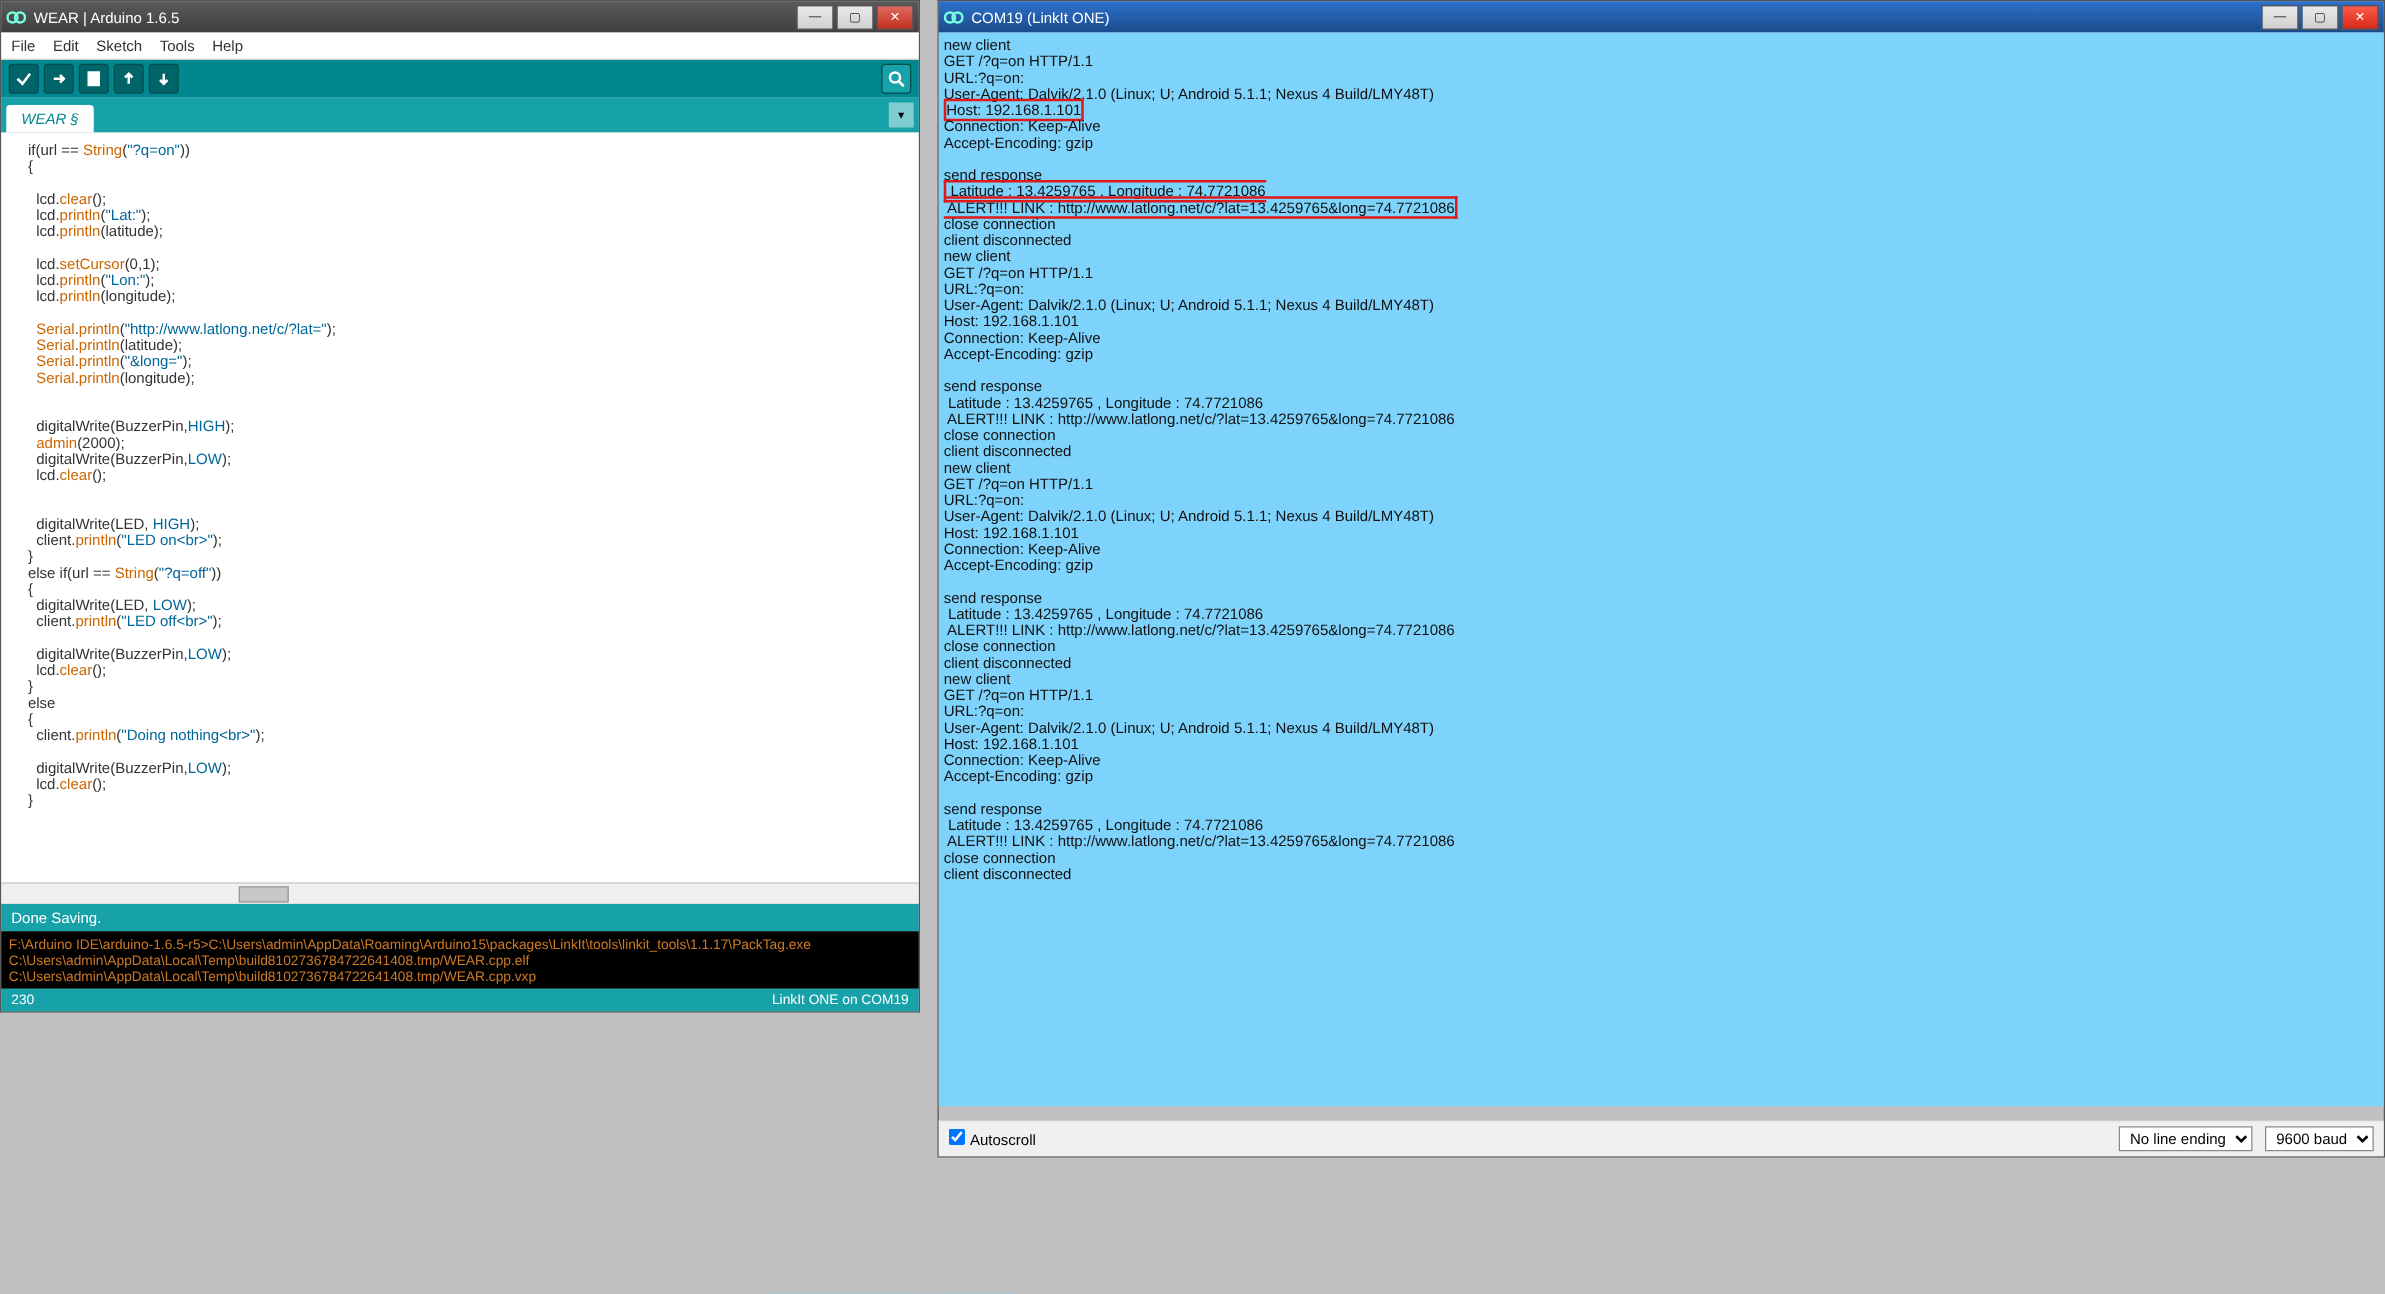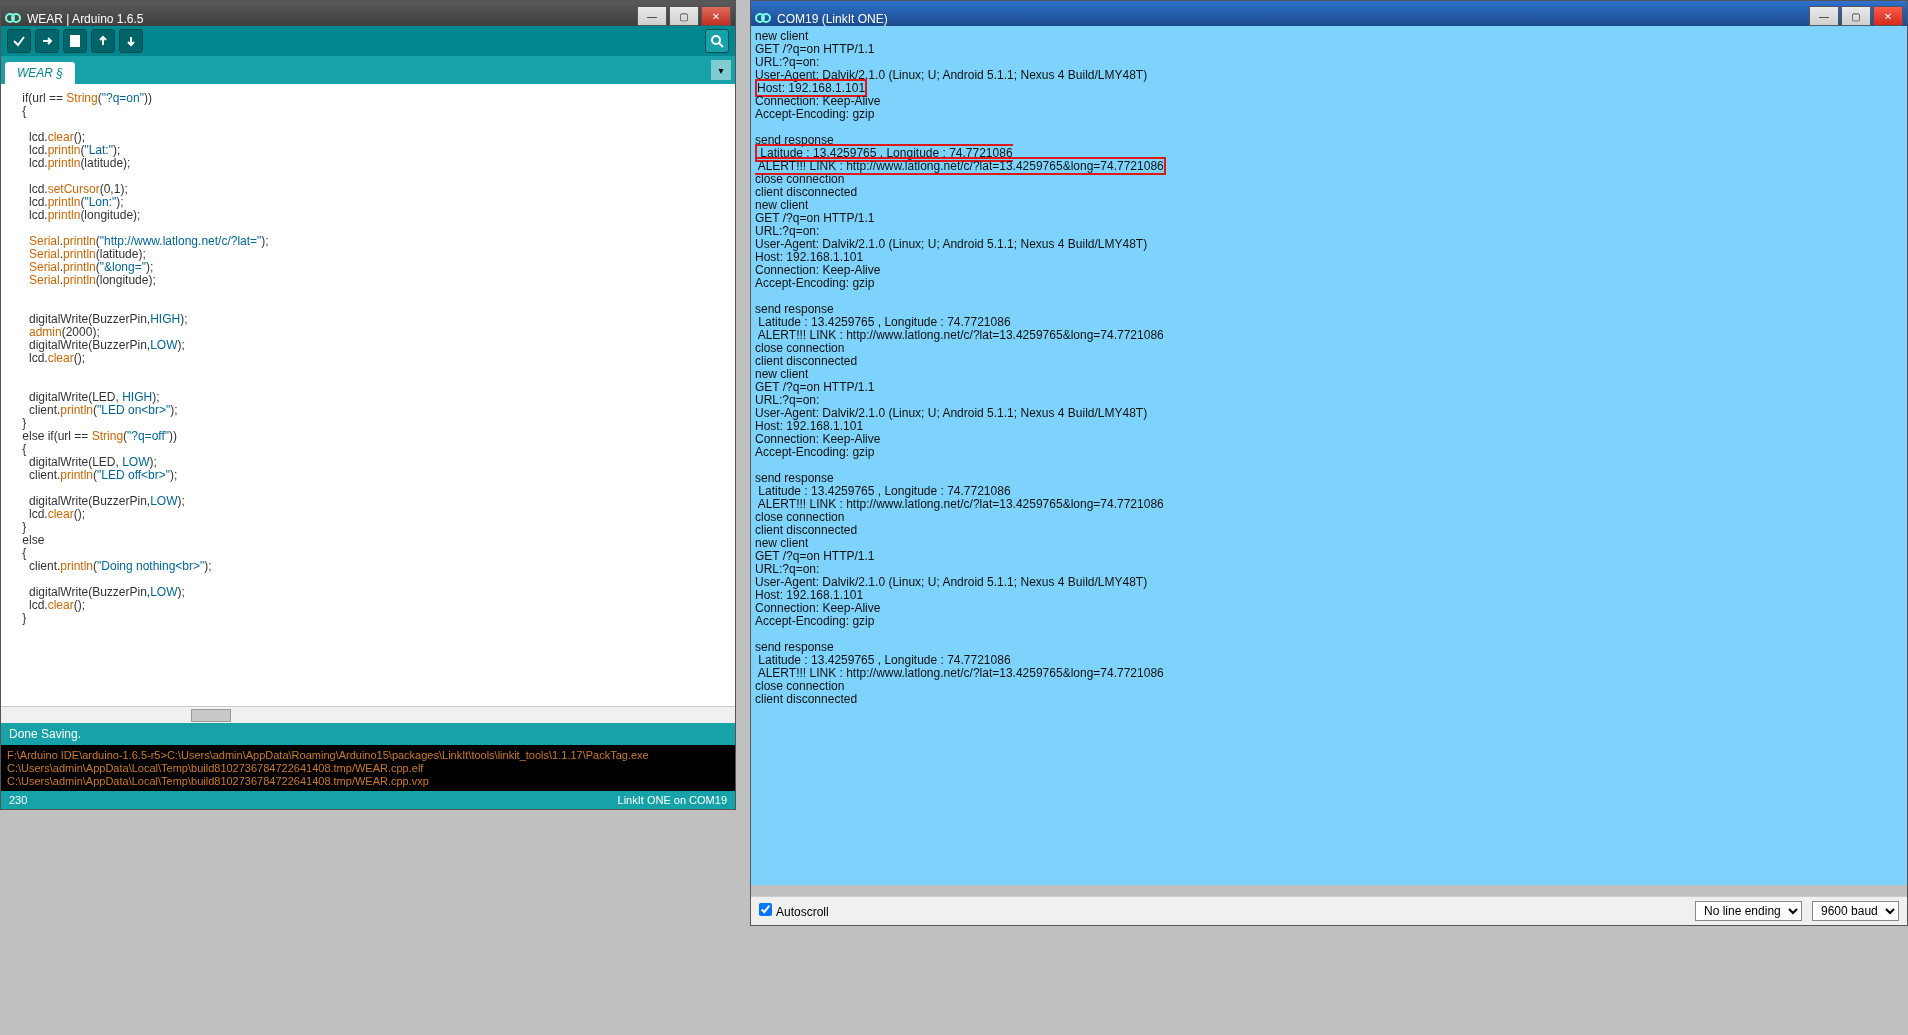--- a/index.html
+++ b/index.html
@@ -1,18 +1,18 @@
 <!DOCTYPE html>
 <html><head>
 <meta charset="utf-8">
 <style>
 * { margin: 0; padding: 0; box-sizing: border-box; font-family: "Segoe UI", Tahoma, sans-serif; }
 body { background: #c0c0c0; width: 1908px; height: 1035px; overflow: hidden; display: flex; }
 .window { display: flex; flex-direction: column; border: 1px solid #555; }
-.titlebar { display: flex; align-items: flex-end; height: 25px; background: linear-gradient(to bottom, #5a5a5a, #3f3f3f); color: #fff; font-size: 12px; padding: 0 4px; }
+.titlebar { display: flex; align-items: center; height: 25px; background: linear-gradient(to bottom, #5a5a5a, #3f3f3f); color: #fff; font-size: 12px; padding: 0 4px; }
 .titlebar.blue { background: linear-gradient(to bottom, #2e72cc, #1a4a8c); }
 .titlebar .icon { width: 16px; height: 16px; margin-right: 6px; display: inline-flex; align-items: center; justify-content: center; }
 .win-controls { display: flex; margin-left: auto; }
 .win-btn { width: 30px; height: 20px; margin-left: 2px; background: linear-gradient(to bottom,#eaeaea,#cfcfcf); border:1px solid #555; font-size:10px; display:flex; align-items:center; justify-content:center; color:#222; cursor:pointer; }
 .win-btn.close { background: linear-gradient(to bottom,#e06a5f,#c23020); color:#fff;}
 .win-btn.close.blue { background: linear-gradient(to bottom,#ff5a4a,#d42a1a);}
 .arduino { width: 736px; height: 810px; }
 .menubar { background: #fff; height: 22px; display: flex; gap: 14px; padding: 0 8px; align-items: center; font-size: 12px; color:#333; border-bottom:1px solid #ccc;}
 .menubar span { cursor: default; }
 .toolbar { background: #00878f; height: 30px; display:flex; align-items:center; padding:0 6px; gap:4px; }
@@ -55,20 +55,27 @@
           <circle cx="11" cy="8" r="4" fill="none" stroke="#7fd" stroke-width="2"></circle>
         </svg>
     </span>
     <span>WEAR | Arduino 1.6.5</span>
     <div class="win-controls">
       <div class="win-btn">—</div>
       <div class="win-btn">▢</div>
       <div class="win-btn close">✕</div>
     </div>
   </div>
+  <div class="menubar">
+    <span>File</span>
+    <span>Edit</span>
+    <span>Sketch</span>
+    <span>Tools</span>
+    <span>Help</span>
+  </div>
   <div class="toolbar">
     <div class="tb-btn">
         <svg width="14" height="14" viewBox="0 0 14 14">
           <path d="M2 7 L6 11 L12 3" stroke="#fff" stroke-width="2" fill="none"></path>
         </svg>
       </div>
     <div class="tb-btn">
         <svg width="14" height="14" viewBox="0 0 14 14">
           <path d="M3 7 L11 7 M8 4 L11 7 L8 10" stroke="#fff" stroke-width="2" fill="none"></path>
         </svg>

